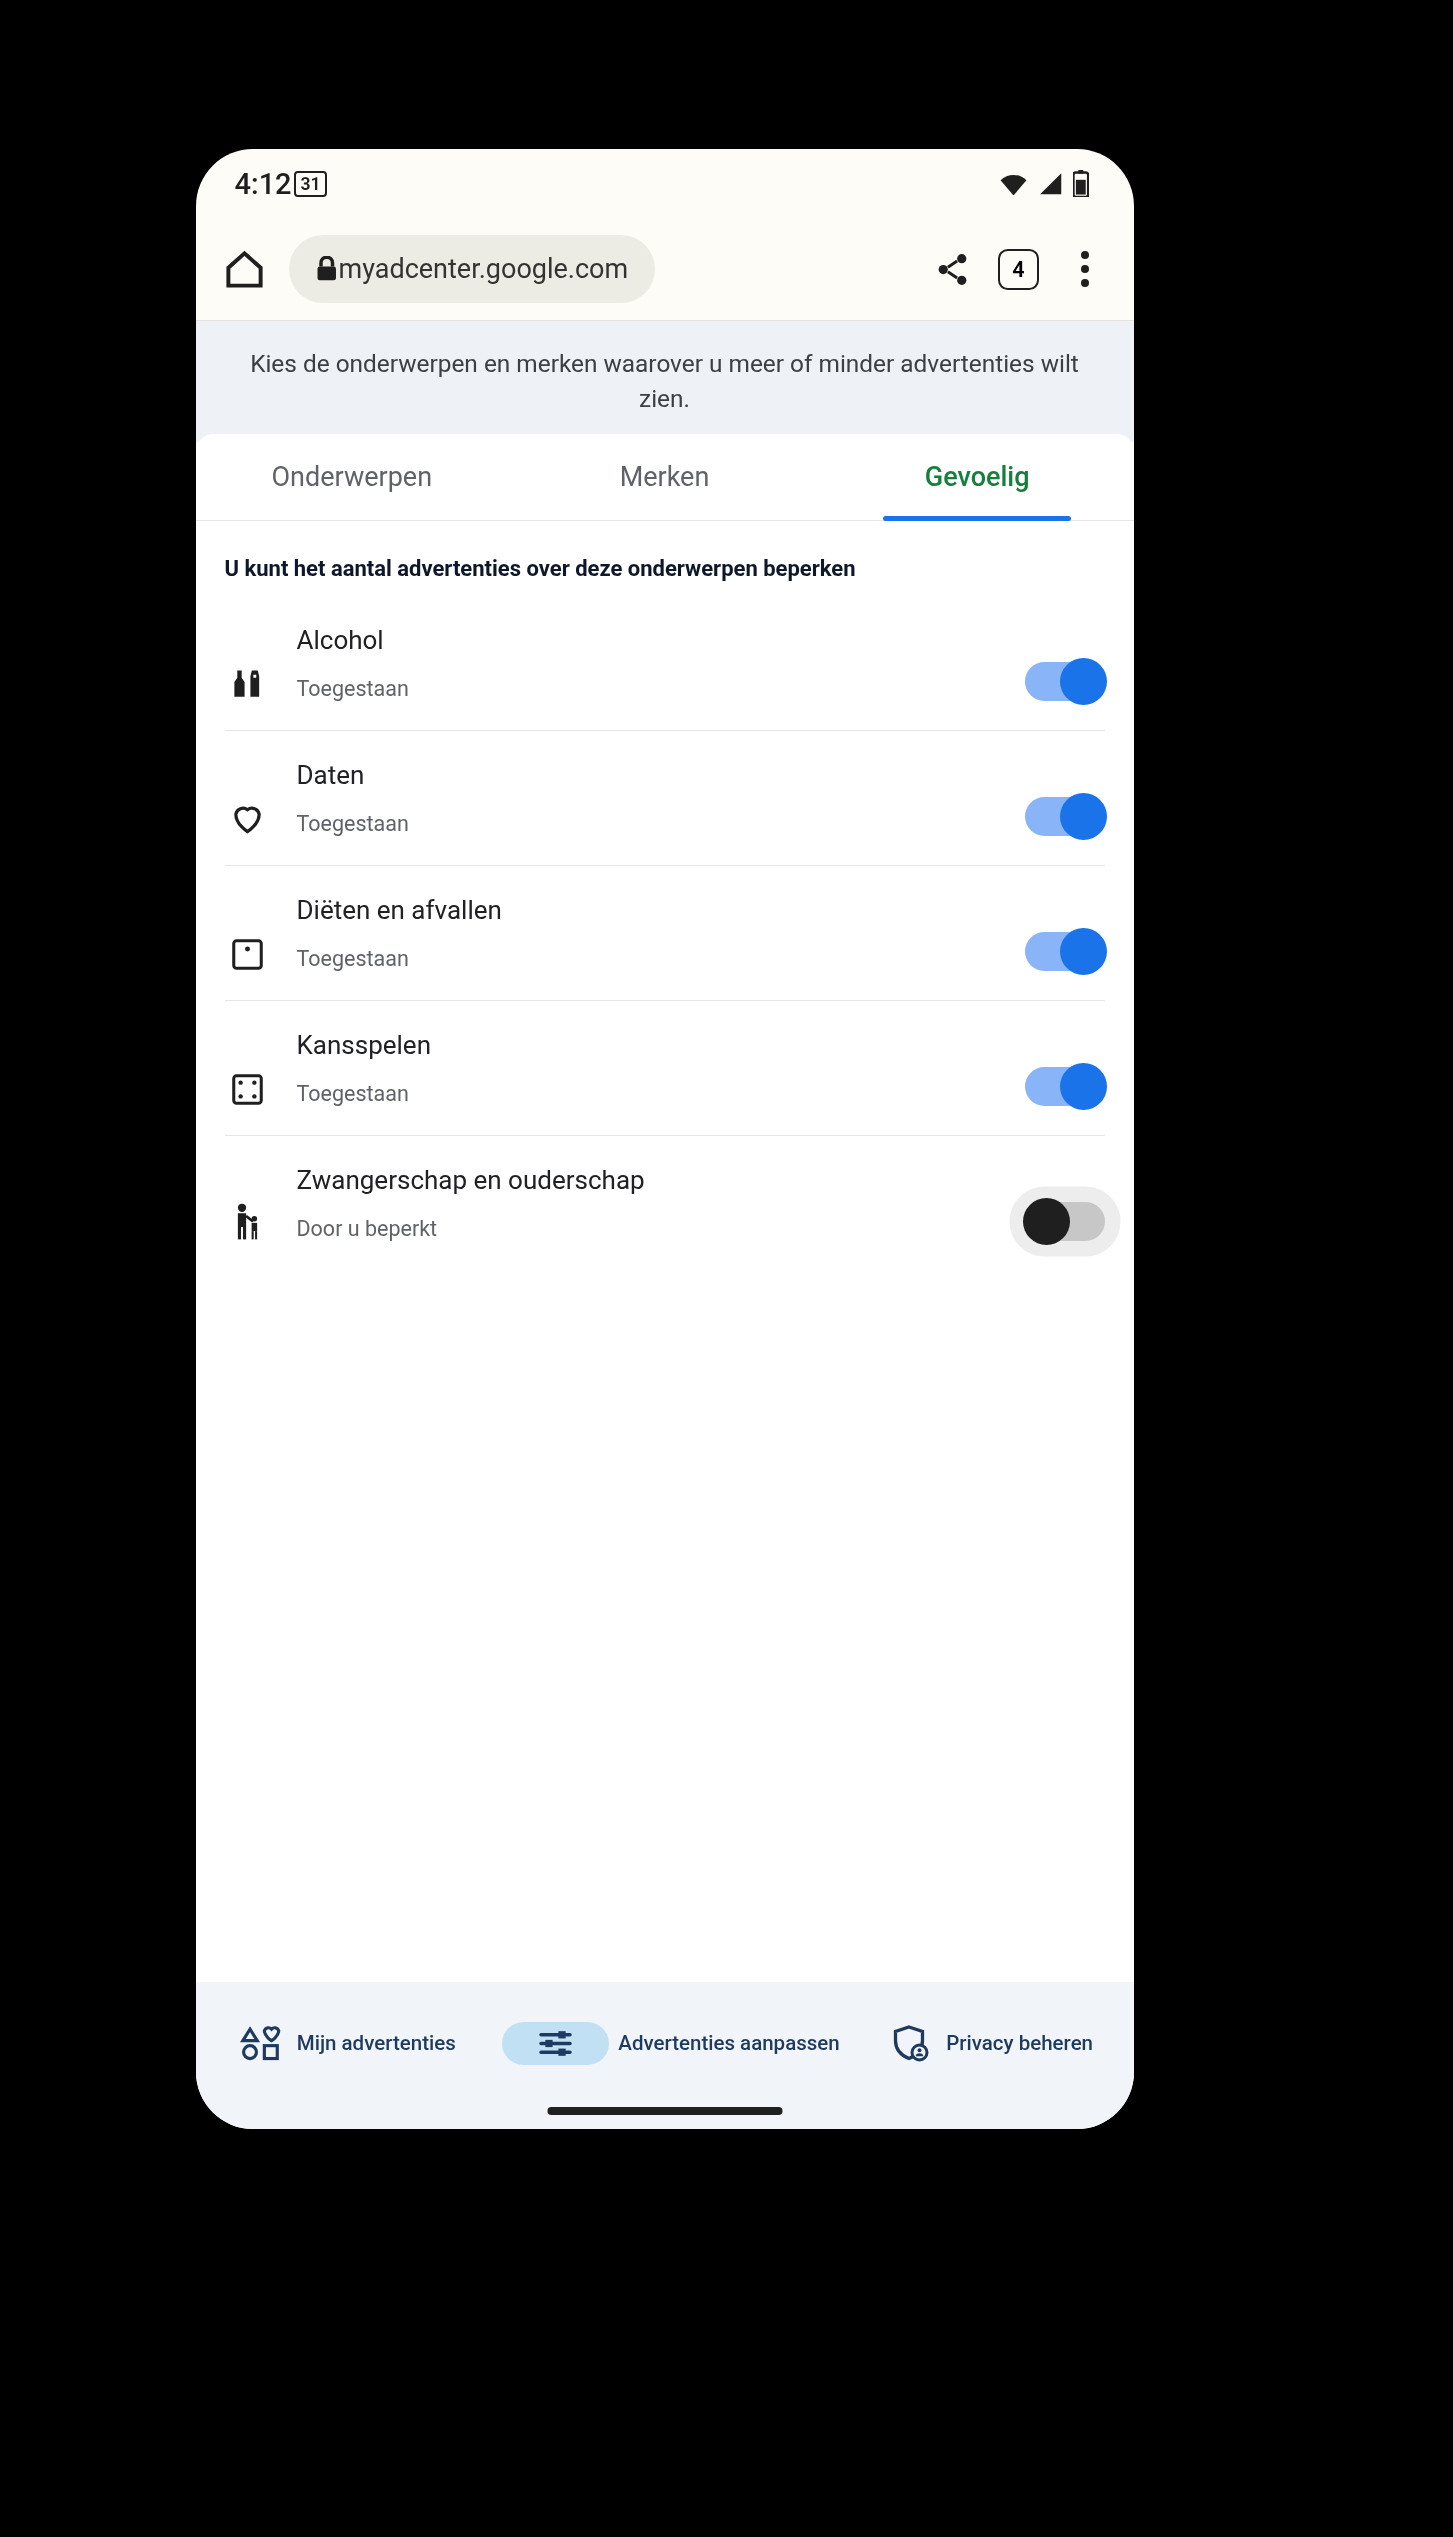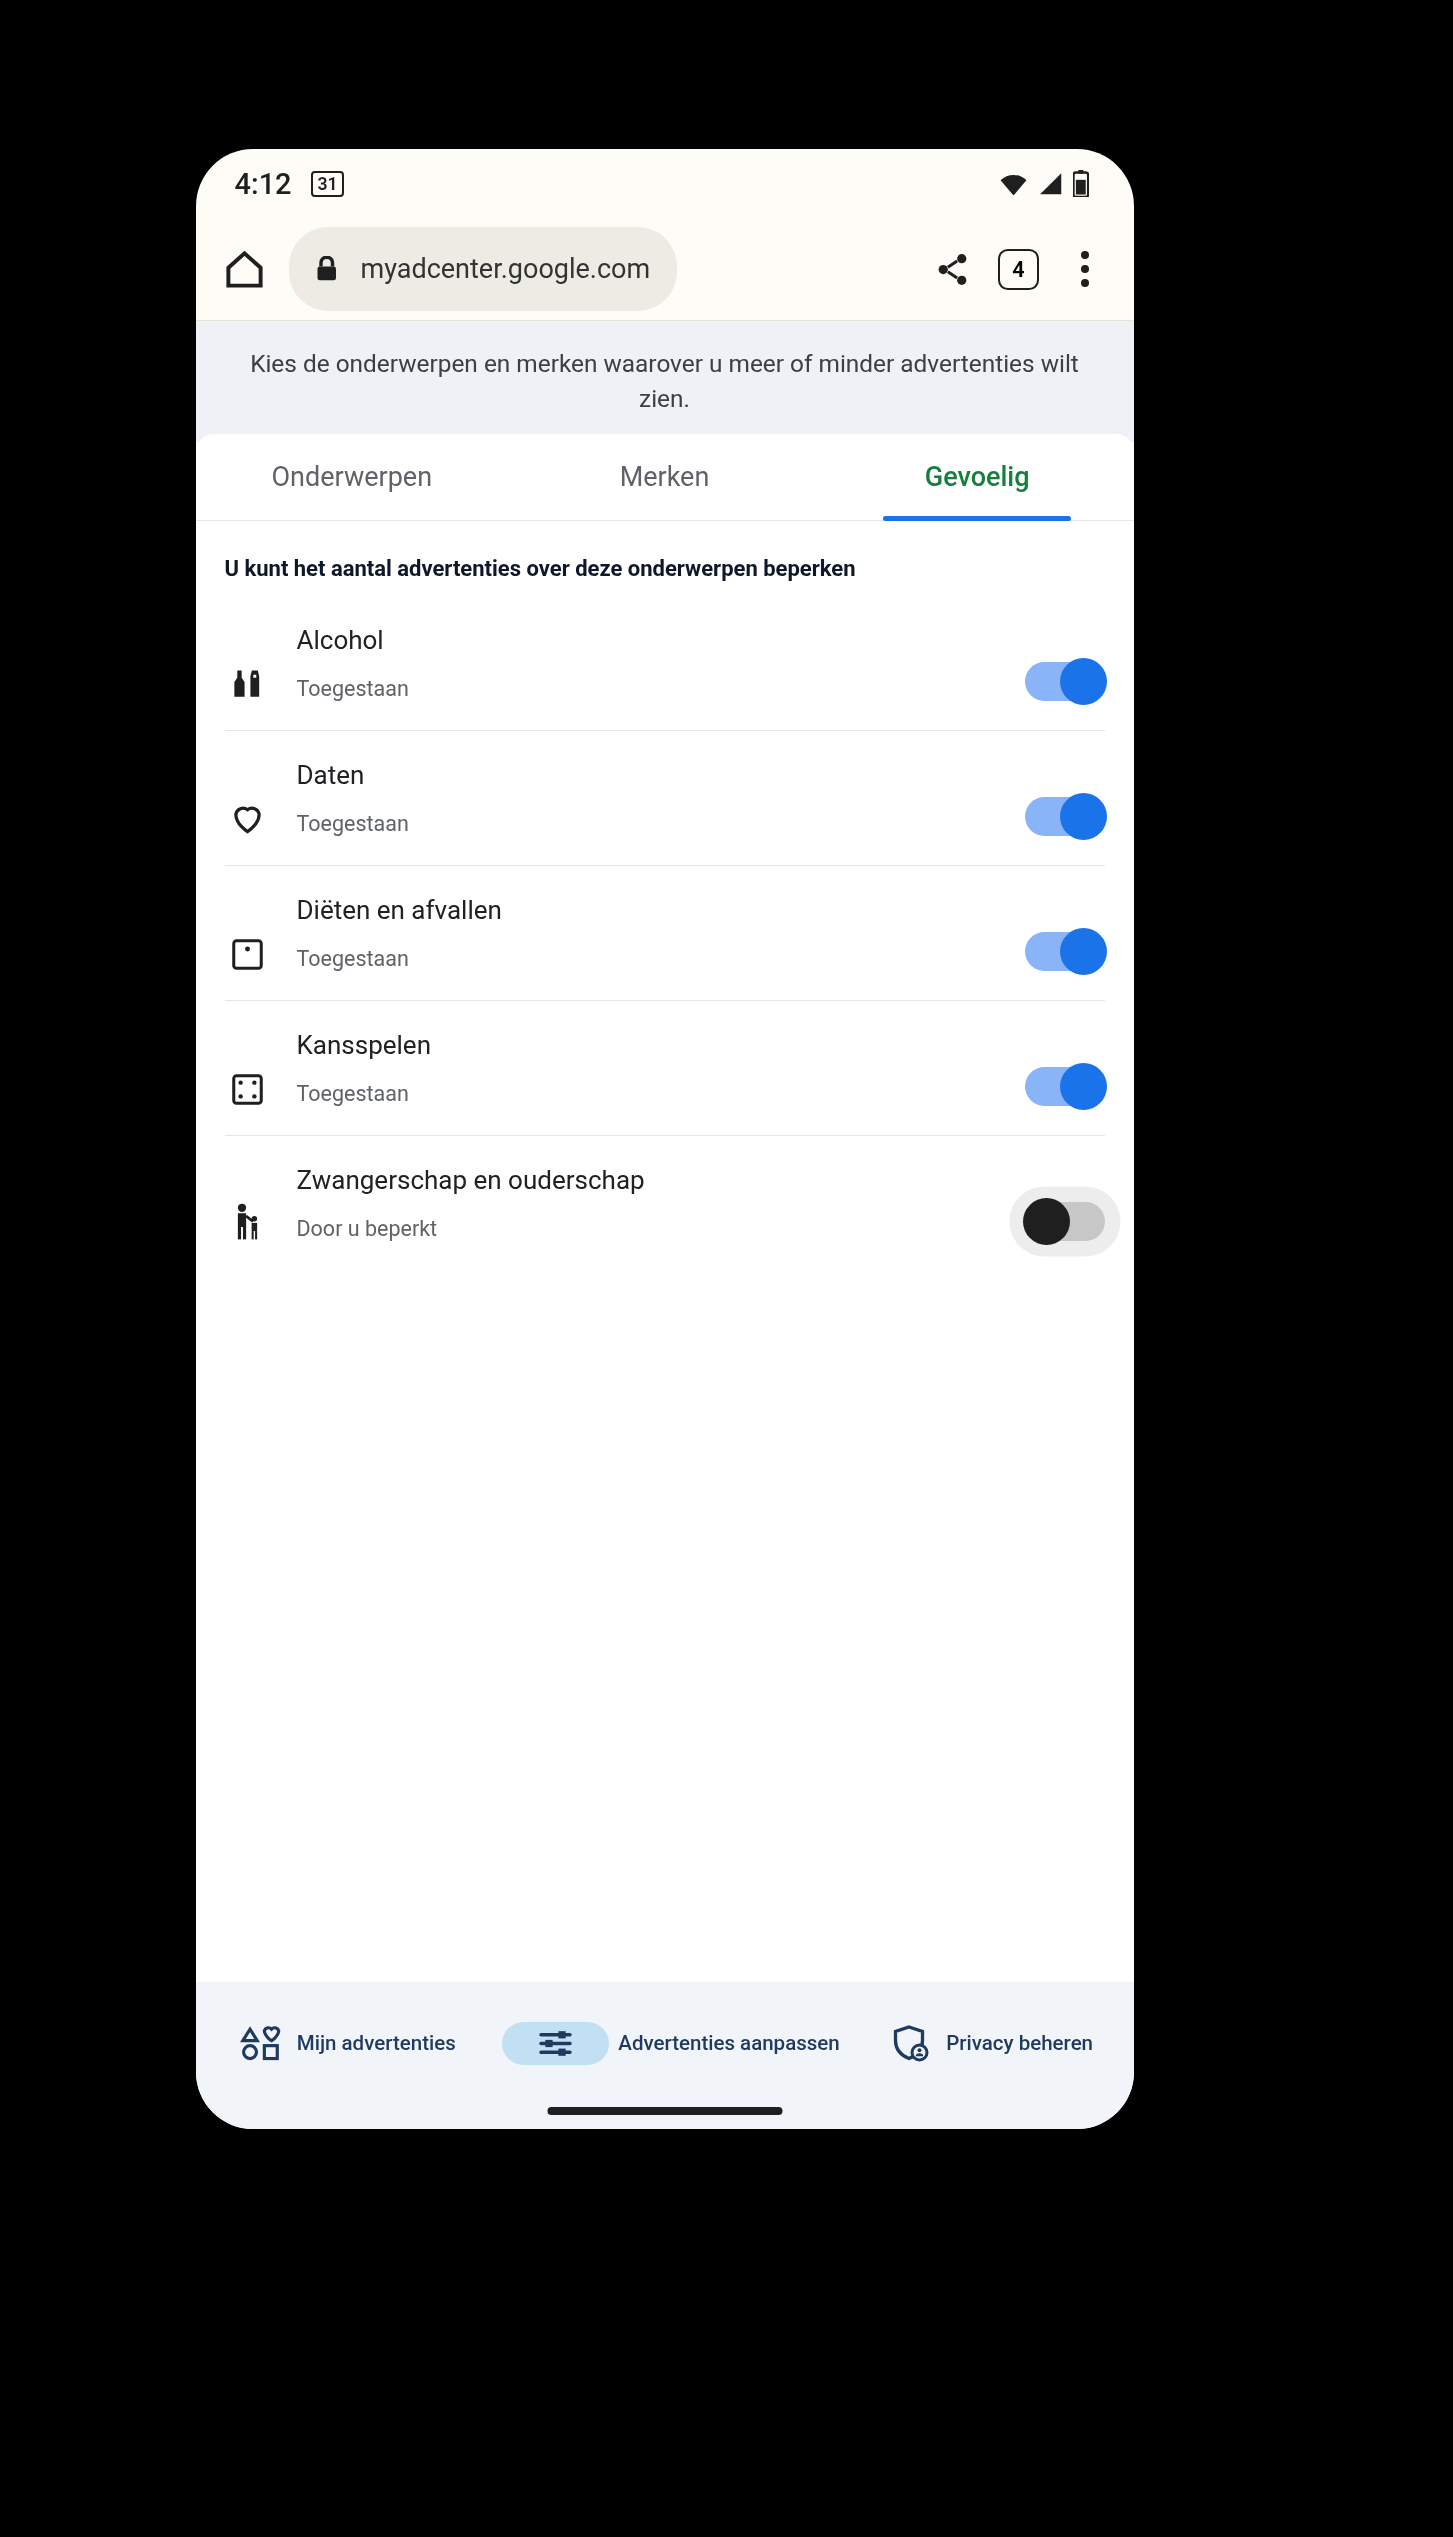--- a/index.html
+++ b/index.html
@@ -1,25 +1,25 @@
 <!DOCTYPE html>
 <html><head>
 <meta charset="utf-8">
 <style>
   *{box-sizing:border-box;margin:0;padding:0;font-family:Roboto,Arial,sans-serif;-webkit-font-smoothing:antialiased}
   body{background:#000;width:1454px;height:2538px;position:relative}
   .frame{position:absolute;left:176px;top:127px;width:977px;height:2023px;border-radius:78px;background:#000;padding:21.5px 19.5px;box-shadow:-68px 78px 59px 4.9px rgba(0,0,0,.55)}
   .screen{width:100%;height:100%;border-radius:57px;overflow:hidden;background:#fefcf6;display:flex;flex-direction:column;position:relative}
   .status{height:70px;display:flex;align-items:center;justify-content:space-between;padding:0 45px 0 39px;color:#1f1f1f}
-  .status-left{display:flex;align-items:center;gap:19px;font-size:29px;font-weight:500}
+  .status-left{display:flex;align-items:center;gap:2px;font-size:29px;font-weight:500}
   .cal-badge{border:2.4px solid #1f1f1f;border-radius:3.9px;padding:1px 4.9px;font-size:17.6px;font-weight:600}
   .status-right{display:flex;align-items:center;gap:9.8px}
   .browser{height:102px;display:flex;align-items:center;gap:23.5px;padding:0 27px;border-bottom:1px solid #e7e4de}
   .home-icon{width:43px;height:43px}
-  .url-pill{flex:none;display:flex;align-items:center;gap:23px;background:#edece4;border-radius:39px;height:84px;padding:0 27px}
+  .url-pill{flex:none;display:flex;align-items:center;gap:1px;background:#edece4;border-radius:39px;height:68px;padding:0 27px}
   .url-text{font-size:27px;color:#333}
   .sp{flex:1}
   .icon-btn{width:43px;height:43px;display:flex;align-items:center;justify-content:center}
   .tabs-badge{border:2.9px solid #1f1f1f;border-radius:9.8px;width:41px;height:41px;display:flex;align-items:center;justify-content:center;font-size:21.5px;font-weight:600}
   .dots{display:flex;flex-direction:column;gap:5.9px}
   .dots span{width:7.8px;height:7.8px;border-radius:50%;background:#1f1f1f}
   .app-header{display:flex;align-items:center;gap:17.6px;padding:21.5px 27px 17.6px 27px}
   .g-logo{width:51px;height:39px;position:relative}
   .g-logo .bar{position:absolute;height:12.7px;border-radius:6.8px}
   .g-logo .b1{width:43px;background:#34a853;top:13.7px;left:0}

